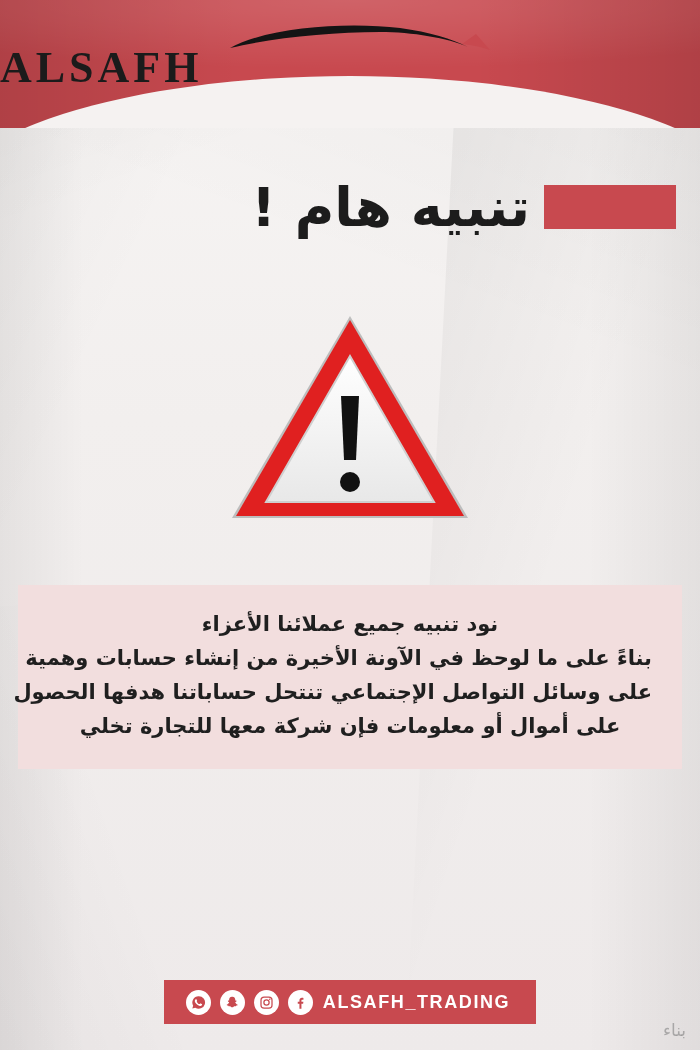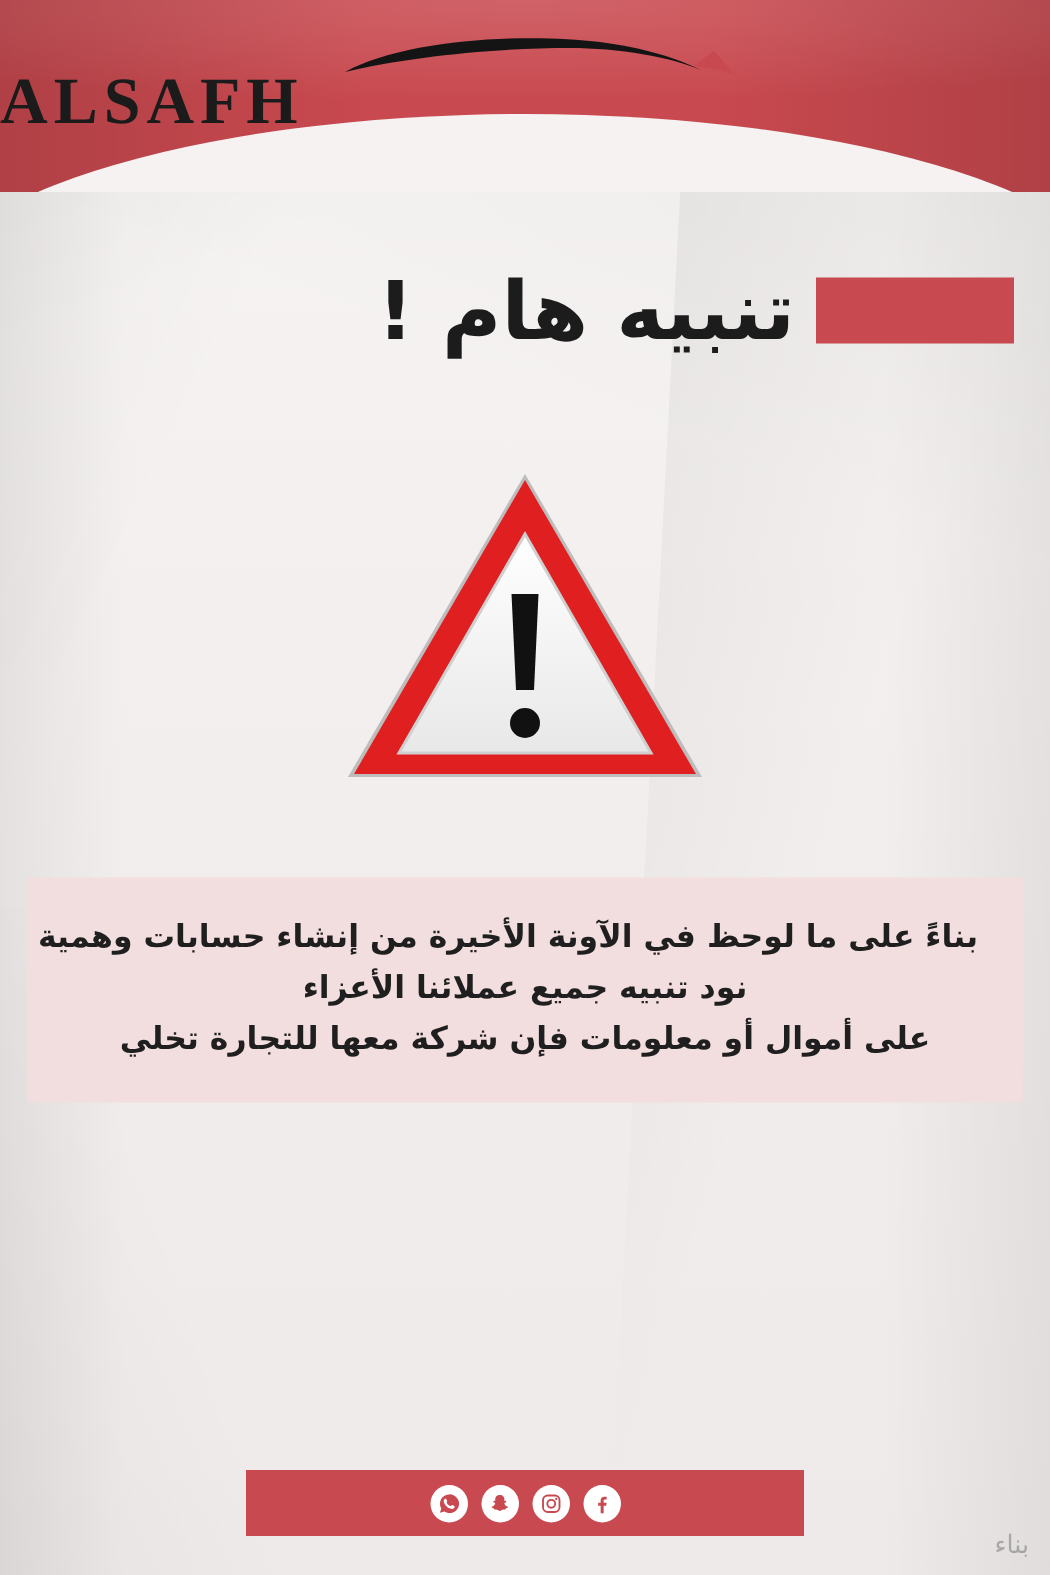--- a/index.html
+++ b/index.html
@@ -253,22 +253,23 @@
         <path d="M124 10 L238 206 L10 206 Z" fill="#e02020"></path>
         <path d="M124 46 L208 192 L40 192 Z" fill="url(#shadeG)"></path>
         <path d="M124 46 L208 192 L40 192 Z" fill="none" stroke="#cfcfcf" stroke-width="2"></path>
         <path d="M115 86 L133 86 L130 150 L118 150 Z" fill="#111111"></path>
         <circle cx="124" cy="172" r="10" fill="#111111"></circle>
       </svg>
     </div>
   </div>
 
   <div class="message-box">
+    <div class="message-line">نود تنبيه جميع عملائنا الأعزاء</div>
     <div class="message-line">بناءً على ما لوحظ في الآونة الأخيرة من إنشاء حسابات وهمية</div>
-    <div class="message-line">نود تنبيه جميع عملائنا الأعزاء</div>
+    <div class="message-line">على وسائل التواصل الإجتماعي تنتحل حساباتنا هدفها الحصول</div>
     <div class="message-line">على أموال أو معلومات فإن شركة معها للتجارة تخلي</div>
   </div>
 
   <div class="footer">
     <div class="social">
       <span class="ic">
         <svg width="15" height="15" viewBox="0 0 24 24" fill="#c8494f">
           <path d="M12 2a10 10 0 0 0-8.6 15l-1.3 4.6 4.8-1.3A10 10 0 1 0 12 2zm5.6 14.1c-.2.7-1.2 1.3-1.9 1.4-.5.1-1.2.2-3.5-.7-2.9-1.2-4.8-4.2-4.9-4.4-.2-.2-1.2-1.6-1.2-3s.8-2.1 1-2.4c.2-.3.5-.3.7-.3h.5c.2 0 .4 0 .6.5l.8 2c.1.2.1.4 0 .6l-.4.5c-.1.2-.3.3-.1.6.2.3.8 1.3 1.7 2.1 1.2 1 2.1 1.3 2.4 1.5.2.1.4.1.6-.1l.8-.9c.2-.2.4-.2.6-.1l2 .9c.2.1.4.2.4.3.1.2.1.8-.1 1.5z"></path>
         </svg>
       </span>
@@ -283,16 +284,17 @@
           <circle cx="12" cy="12" r="4.2"></circle>
           <circle cx="17.2" cy="6.8" r="1.2" fill="#c8494f" stroke="none"></circle>
         </svg>
       </span>
       <span class="ic">
         <svg width="15" height="15" viewBox="0 0 24 24" fill="#c8494f">
           <path d="M13.5 22v-8h2.7l.4-3.1h-3.1V8.9c0-.9.2-1.5 1.5-1.5h1.7V4.6c-.3 0-1.3-.1-2.4-.1-2.4 0-4 1.5-4 4.1v2.3H7.6V14h2.7v8h3.2z"></path>
         </svg>
       </span>
     </div>
+    <div class="handle">ALSAFH_TRADING</div>
   </div>
 
   <div class="watermark">بناء</div>
 </div>
 
 </body></html>

